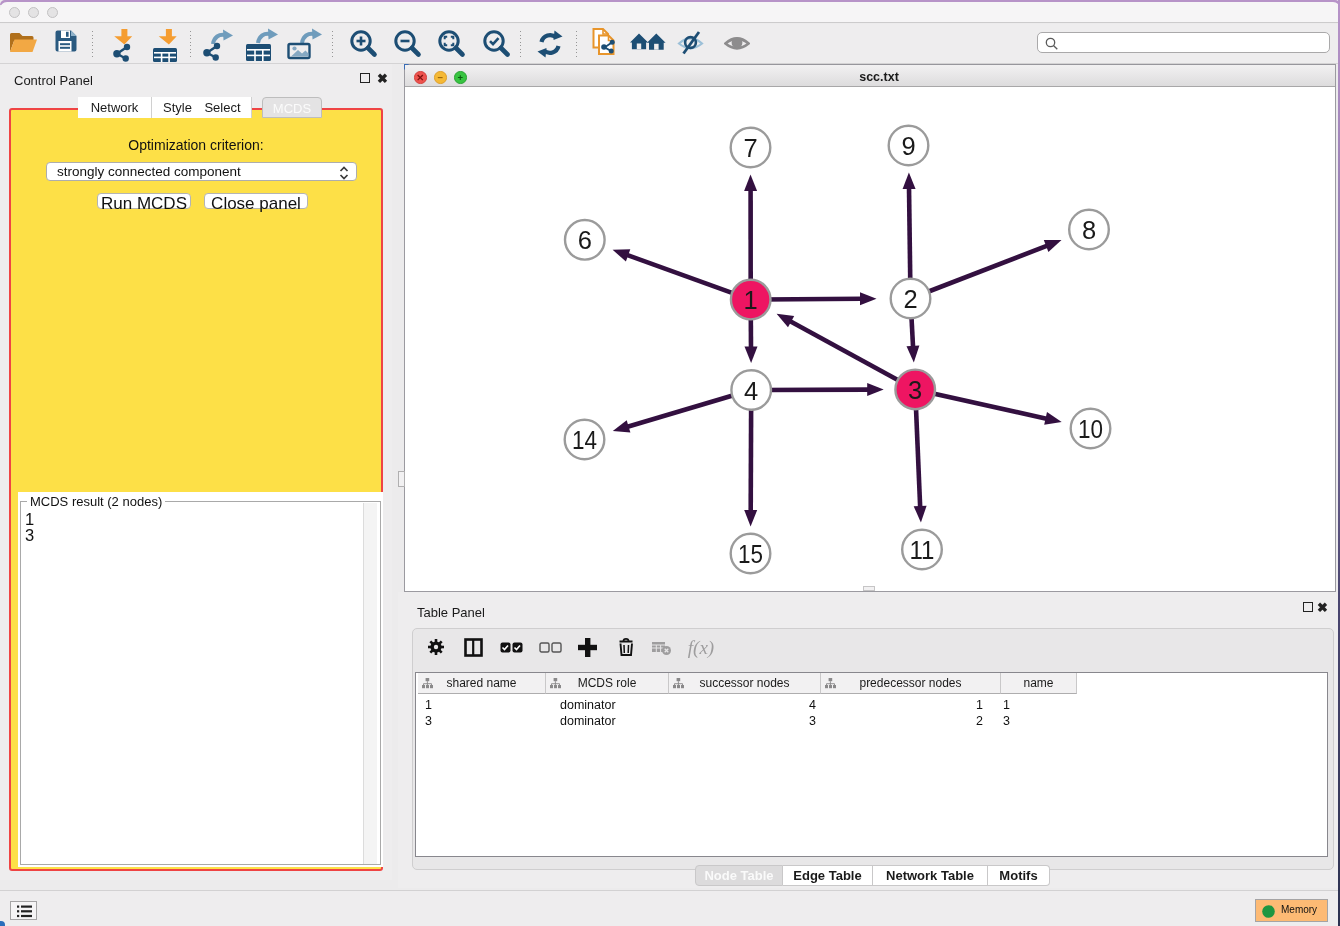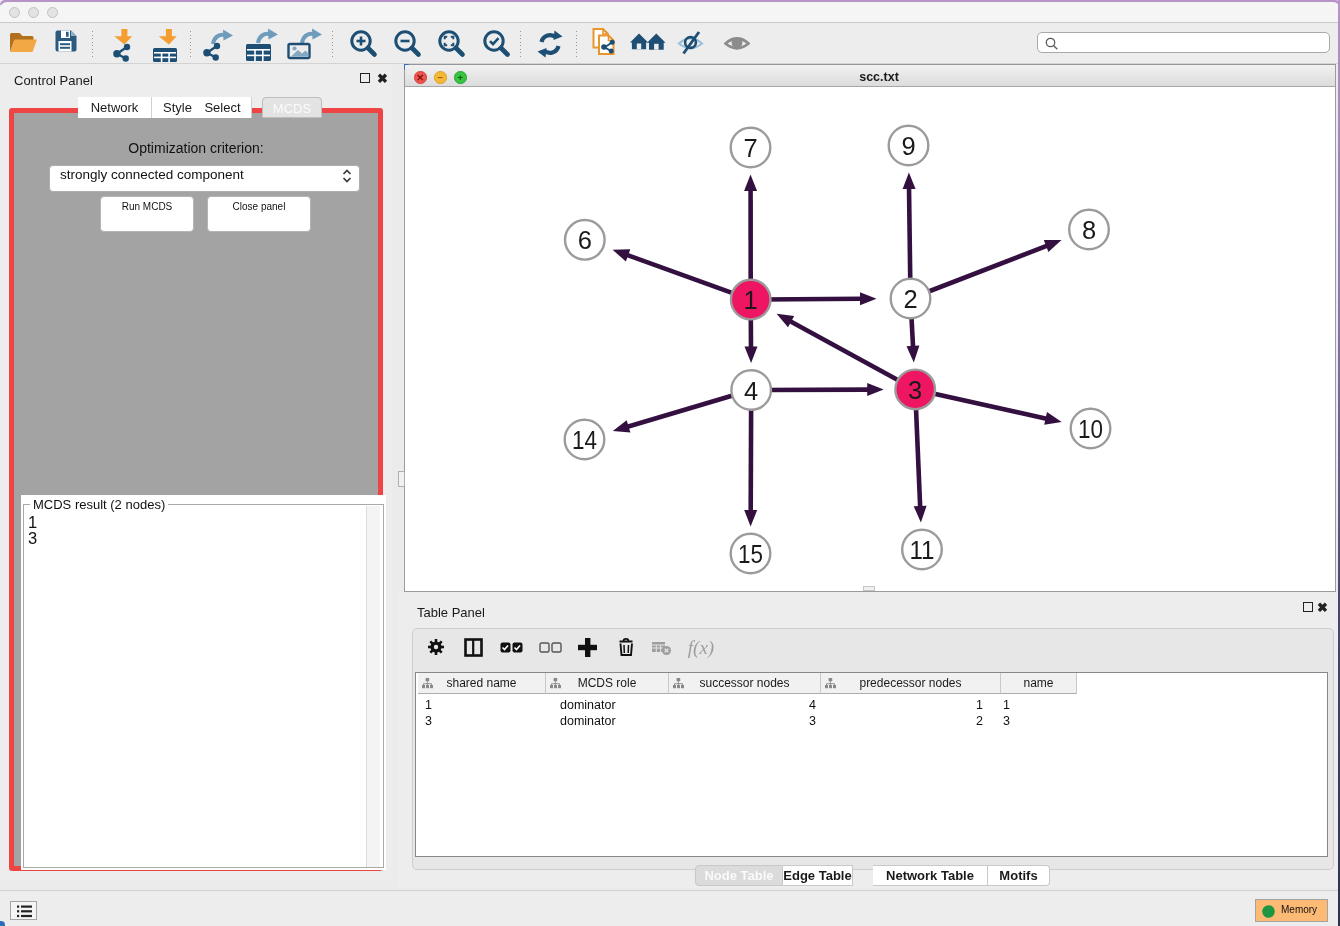--- a/index.html
+++ b/index.html
@@ -15,24 +15,24 @@
   .sep { position:absolute; top:7px; height:26px; width:1px; background-image:repeating-linear-gradient(to bottom,#969696 0,#969696 1.2px,transparent 1.2px,transparent 3.5px); }
   .ticon { position:absolute; top:4px; }
   #searchbox { position:absolute; left:1037px; top:8px; width:293px; height:21px; background:#fff; border:1px solid #aaa9aa; border-radius:5px; }
   
   #cpanel { left:0; top:64px; width:392px; height:816px; background:#eeedee; }
   #cpanel-title { position:absolute; left:14px; top:9px; font-size:13px; color:#1a1a1a; }
   .winbtn { position:absolute; font-size:12px; color:#222; }
   .tabrow { position:absolute; height:21px; z-index:5; }
   .tab { position:absolute; top:0; height:21px; background:#fff; color:#1a1a1a; font-size:13px; text-align:center; line-height:21px; border-right:1px solid #d0d0d0; }
   .tabsel { background:#e4e3e4; color:#fbfbfb; border:1px solid #bdbdbd; border-radius:4px 4px 0 0; }
-  #cp-inner { position:absolute; left:9px; top:44px; width:374px; height:763px; background:#a3a3a3; border:5px solid #ef4444; border-radius:3px;padding-left:16px; }
+  #cp-inner { position:absolute; left:9px; top:44px; width:374px; height:763px; background:#fde047; border:2px solid #ef4444; border-radius:3px;padding-left:16px; }
   #opt-label { position:absolute; left:0; top:27px; width:100%; text-align:center; font-size:14px; color:#111; }
-  #dropdown { position:absolute; left:35px; top:52px; width:311px; height:27px; background:#fff; border:1px solid #adadad; border-radius:4px; font-size:13.5px; color:#111; line-height:17px; padding-left:10px; }
-  .btn { position:absolute; height:36px; background:#fff; border:1px solid #b4b4b4; border-radius:4px; font-size:10px; color:#111; text-align:center; line-height:19px; }
+  #dropdown { position:absolute; left:35px; top:52px; width:311px; height:19px; background:#fff; border:1px solid #adadad; border-radius:4px; font-size:13.5px; color:#111; line-height:17px; padding-left:10px; }
+  .btn { position:absolute; height:16px; background:#fff; border:1px solid #b4b4b4; border-radius:4px; font-size:17px; color:#111; text-align:center; line-height:19px; }
   #resultwrap { position:absolute; left:7px; top:382px; width:365px; height:375px; background:#fff; }
   #resultbox { position:absolute; left:2px; top:9px; width:361px; height:364px; border:1px solid #a9a9a9; }
   #resultlabel { position:absolute; left:6px; top:-8px; background:#fff; padding:0 3px; font-size:13px; color:#111; }
   #resulttext { position:absolute; left:4px; top:10px; font-size:16.5px; color:#111; line-height:15.5px; }
   #resultsb { position:absolute; right:3px; top:1px; width:14px; height:361px; background:#f4f4f4; border-left:1px solid #dcdcdc; }
   
   #netwin { left:404px; top:64px; width:932px; height:528px; background:#fff; border:1px solid #9b9aa0; border-top:1px solid #97969c; }
   #nettitle { position:absolute; left:0; top:0; width:100%; height:22px; background:linear-gradient(#f2f1f2,#dddcdd); border-bottom:1px solid #a8a7a8; }
   #nettitle .t { position:absolute; width:100%; padding-left:18px; text-align:center; top:5px; font-size:12.5px; font-weight:bold; color:#1a1a1a; }
   .mac { position:absolute; top:6px; width:12.5px; height:12.5px; border-radius:50%; font-size:9.5px; font-weight:bold; line-height:12.5px; text-align:center; }
@@ -383,21 +383,21 @@
       <div class="td" style="left:462px;top:24px;width:105px;text-align:right">1</div>
       <div class="td" style="left:587px;top:24px;width:60px;">1</div>
       <div class="td" style="left:9px;top:40px;width:100px;">3</div>
       <div class="td" style="left:144px;top:40px;width:120px;">dominator</div>
       <div class="td" style="left:292px;top:40px;width:108px;text-align:right">3</div>
       <div class="td" style="left:462px;top:40px;width:105px;text-align:right">2</div>
       <div class="td" style="left:587px;top:40px;width:60px;">3</div>
     </div>
   </div>
   <div class="btab" style="left:297px;top:273px;width:88px;background:#dcdbdc;color:#fafafa;border-radius:4px 0 0 4px;border-left:1px solid #c9c8c9;">Node Table</div>
-  <div class="btab" style="left:385px;top:273px;width:70px;">Edge Table</div>
+  <div class="btab" style="left:385px;top:273px;width:90px;">Edge Table</div>
   <div class="btab" style="left:475px;top:273px;width:115px;text-align:center;">Network Table</div>
   <div class="btab" style="left:590px;top:273px;width:62px;border-radius:0 4px 4px 0;">Motifs</div>
 </div>
 
 <div class="abs" style="left:398px;top:471px;width:7px;height:16px;background:#f2f1f2;border:1px solid #b0afb0"></div>
 <div class="abs" style="left:863px;top:586px;width:12px;height:5px;background:#f2f1f2;border:1px solid #c6c5c6"></div>
 <div class="abs" id="statusbar">
   <div id="listb">
       <svg width="15" height="13" viewBox="0 0 15 13" style="position:absolute;left:6px;top:3px">
         <g fill="#222">

